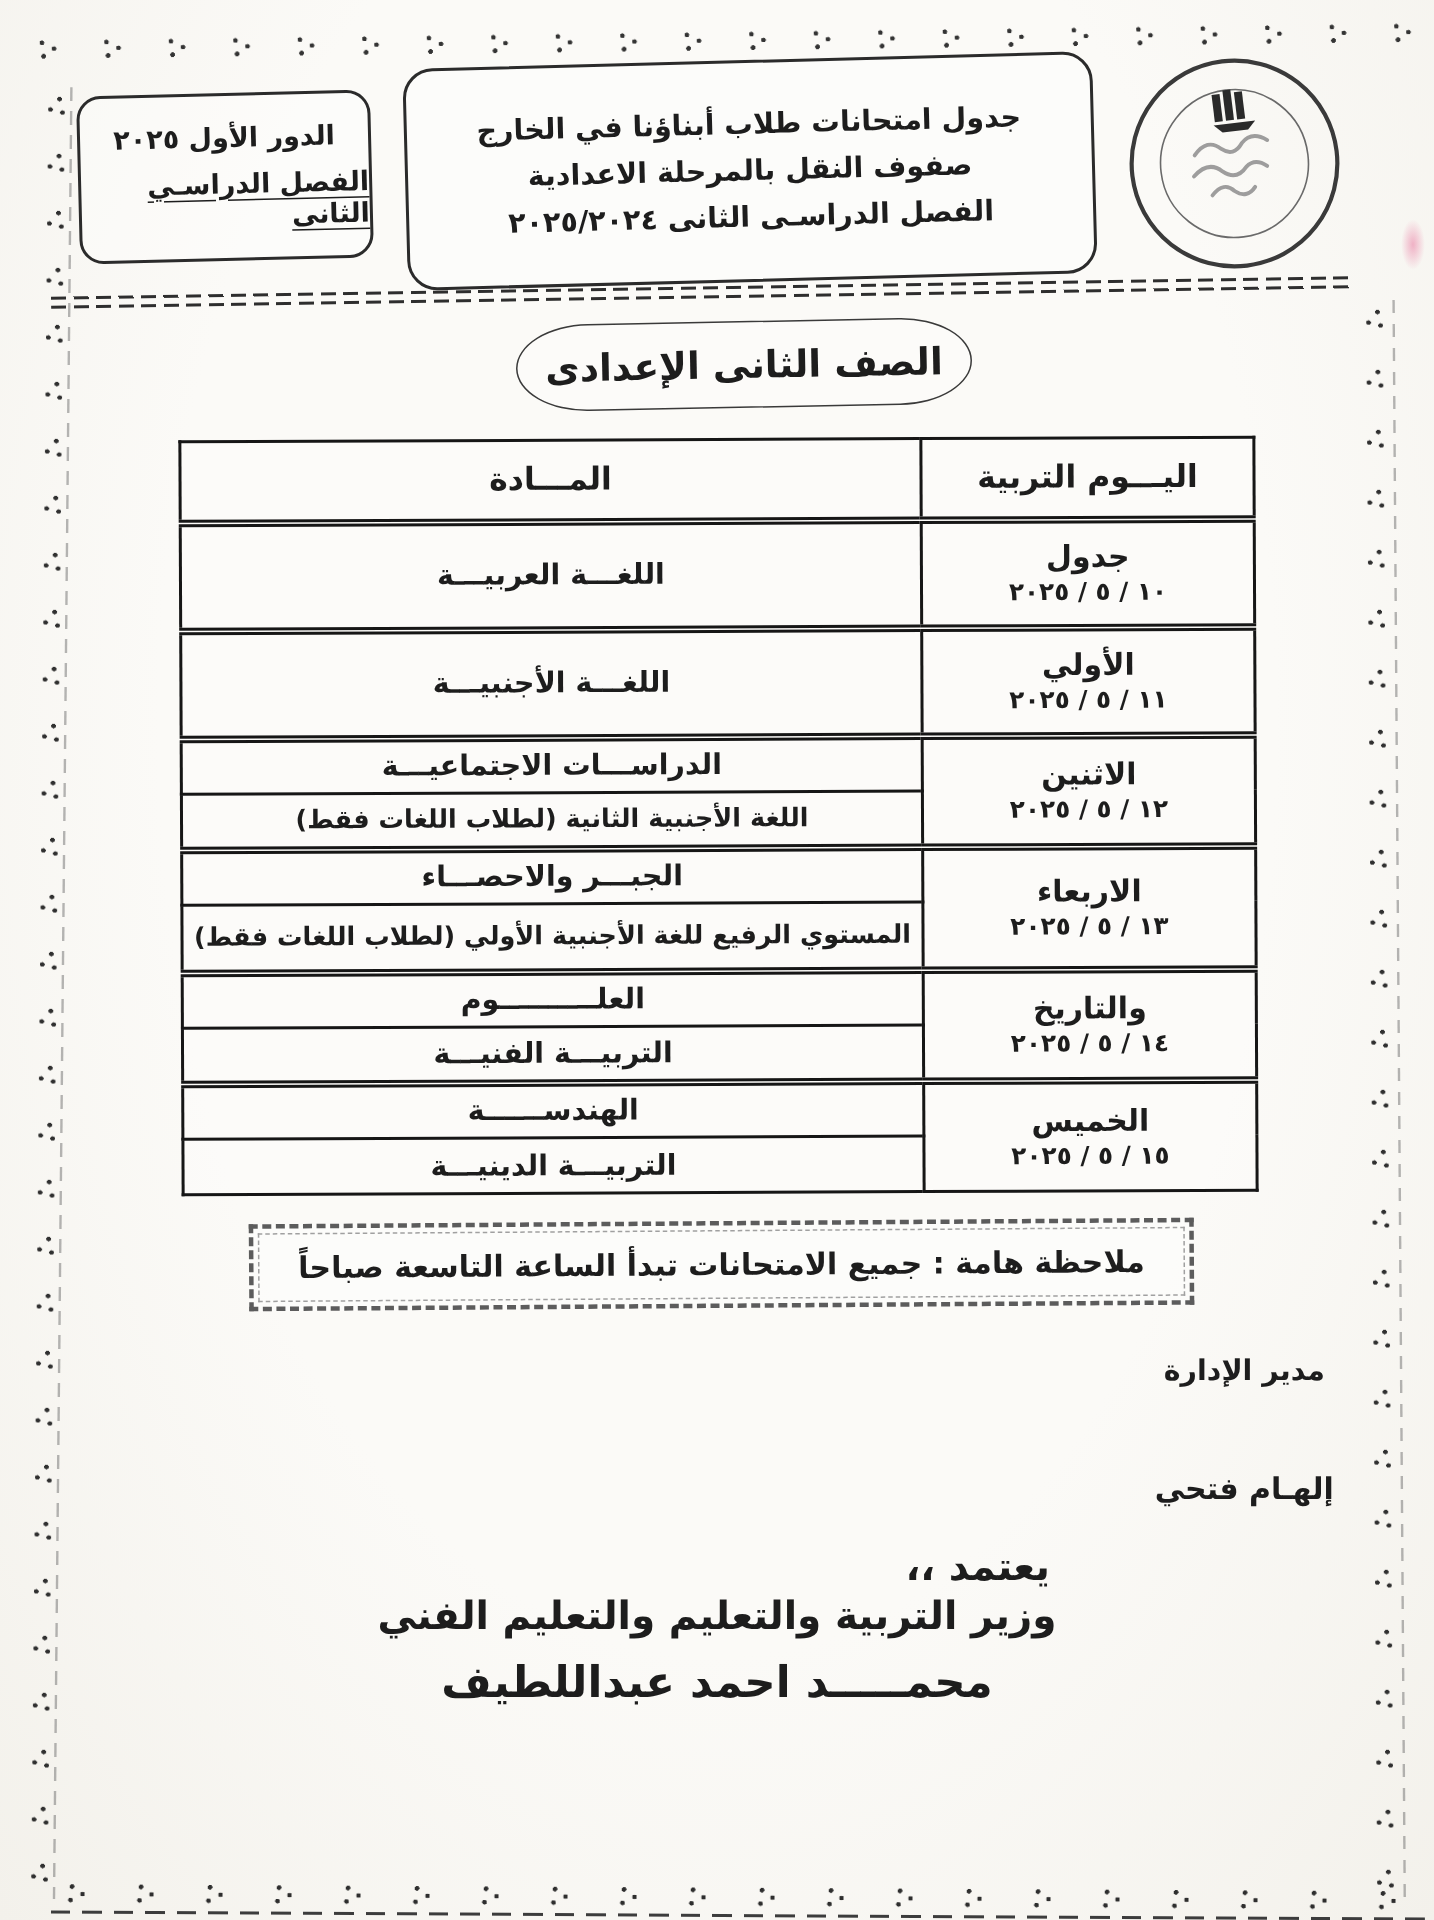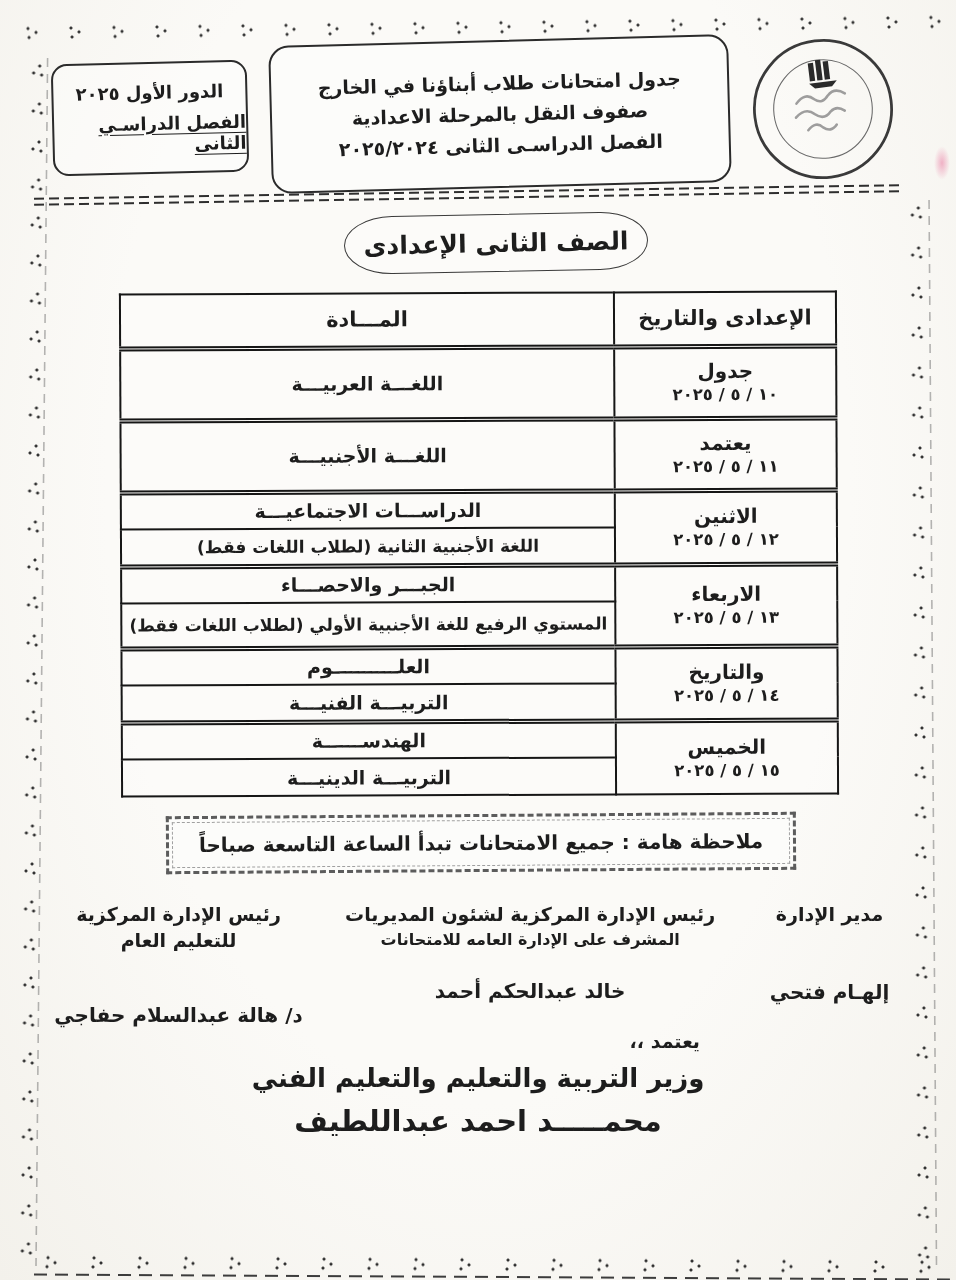--- a/index.html
+++ b/index.html
@@ -138,21 +138,21 @@
   .sig-col.c-left { width:31%; }
   .sig-title { font-size:19px; font-weight:700; line-height:1.35; }
   .sig-title2 { font-size:16px; font-weight:700; margin-top:2px; }
   .sig-name { font-size:20px; font-weight:700; }
   .c-right .sig-name { margin-top:52px; }
   .c-mid .sig-name { margin-top:30px; }
   .c-left .sig-name { margin-top:50px; }
 
   
   .approval { position:absolute; top:1030px; left:0; right:0; height:140px; }
-  .approve-word { position:absolute; top:0; right:256px; font-size:19px; font-weight:700; }
+  .approve-word { position:absolute; top:0; right:256px; font-size:26px; font-weight:700; }
   .minister-title { position:absolute; top:33px; left:0; right:0; text-align:center; font-size:26px; font-weight:700; }
   .minister-name { position:absolute; top:74px; left:0; right:0; text-align:center; font-size:29px; font-weight:700; }
 </style>
 </head>
 <body>
 
 <div class="page">
 
   <div class="edge-top"></div>
   <div class="edge-left"></div>
@@ -200,35 +200,35 @@
   <div class="grade-title">الصف الثانى الإعدادى</div>
 
   <div class="table-wrap">
     <table class="exams">
       <colgroup>
           <col style="width:222px">
           <col>
         </colgroup>
       <tbody>
           <tr>
-        <th class="h-day">الإعدادى والتاريخ</th>
+        <th class="h-day">اليـــوم التربية</th>
         <th class="h-subj">المـــادة</th>
       </tr>
 
       <tr class="day-start tall">
         <td class="day-cell">
           <div class="day-name">جدول</div>
           <div class="day-date">١٠ / ٥ / ٢٠٢٥</div>
         </td>
         <td class="subj">اللغـــة العربيـــة</td>
       </tr>
 
       <tr class="day-start tall">
         <td class="day-cell">
-          <div class="day-name">يعتمد</div>
+          <div class="day-name">الأولي</div>
           <div class="day-date">١١ / ٥ / ٢٠٢٥</div>
         </td>
         <td class="subj">اللغـــة الأجنبيـــة</td>
       </tr>
 
       <tr class="day-start half">
         <td class="day-cell" rowspan="2">
           <div class="day-name">الاثنين</div>
           <div class="day-date">١٢ / ٥ / ٢٠٢٥</div>
         </td>
@@ -274,29 +274,20 @@
       </table>
   </div>
 
   <div class="note-box">ملاحظة هامة : جميع الامتحانات تبدأ الساعة التاسعة صباحاً</div>
 
   <div class="signatures">
     <div class="sig-col c-right">
       <div class="sig-title">مدير الإدارة</div>
       <div class="sig-name">إلهـام فتحي</div>
     </div>
-    <div class="sig-col c-mid">
-      <div class="sig-title">رئيس الإدارة المركزية لشئون المديريات</div>
-      <div class="sig-title2">المشرف على الإدارة العامه للامتحانات</div>
-      <div class="sig-name">خالد عبدالحكم أحمد</div>
-    </div>
-    <div class="sig-col c-left">
-      <div class="sig-title">رئيس الإدارة المركزية للتعليم العام</div>
-      <div class="sig-name">د/ هالة عبدالسلام حفاجي</div>
-    </div>
   </div>
 
   <div class="approval">
     <div class="approve-word">يعتمد ،،</div>
     <div class="minister-title">وزير التربية والتعليم والتعليم الفني</div>
     <div class="minister-name">محمـــــد احمد عبداللطيف</div>
   </div>
 
 </div>
 

